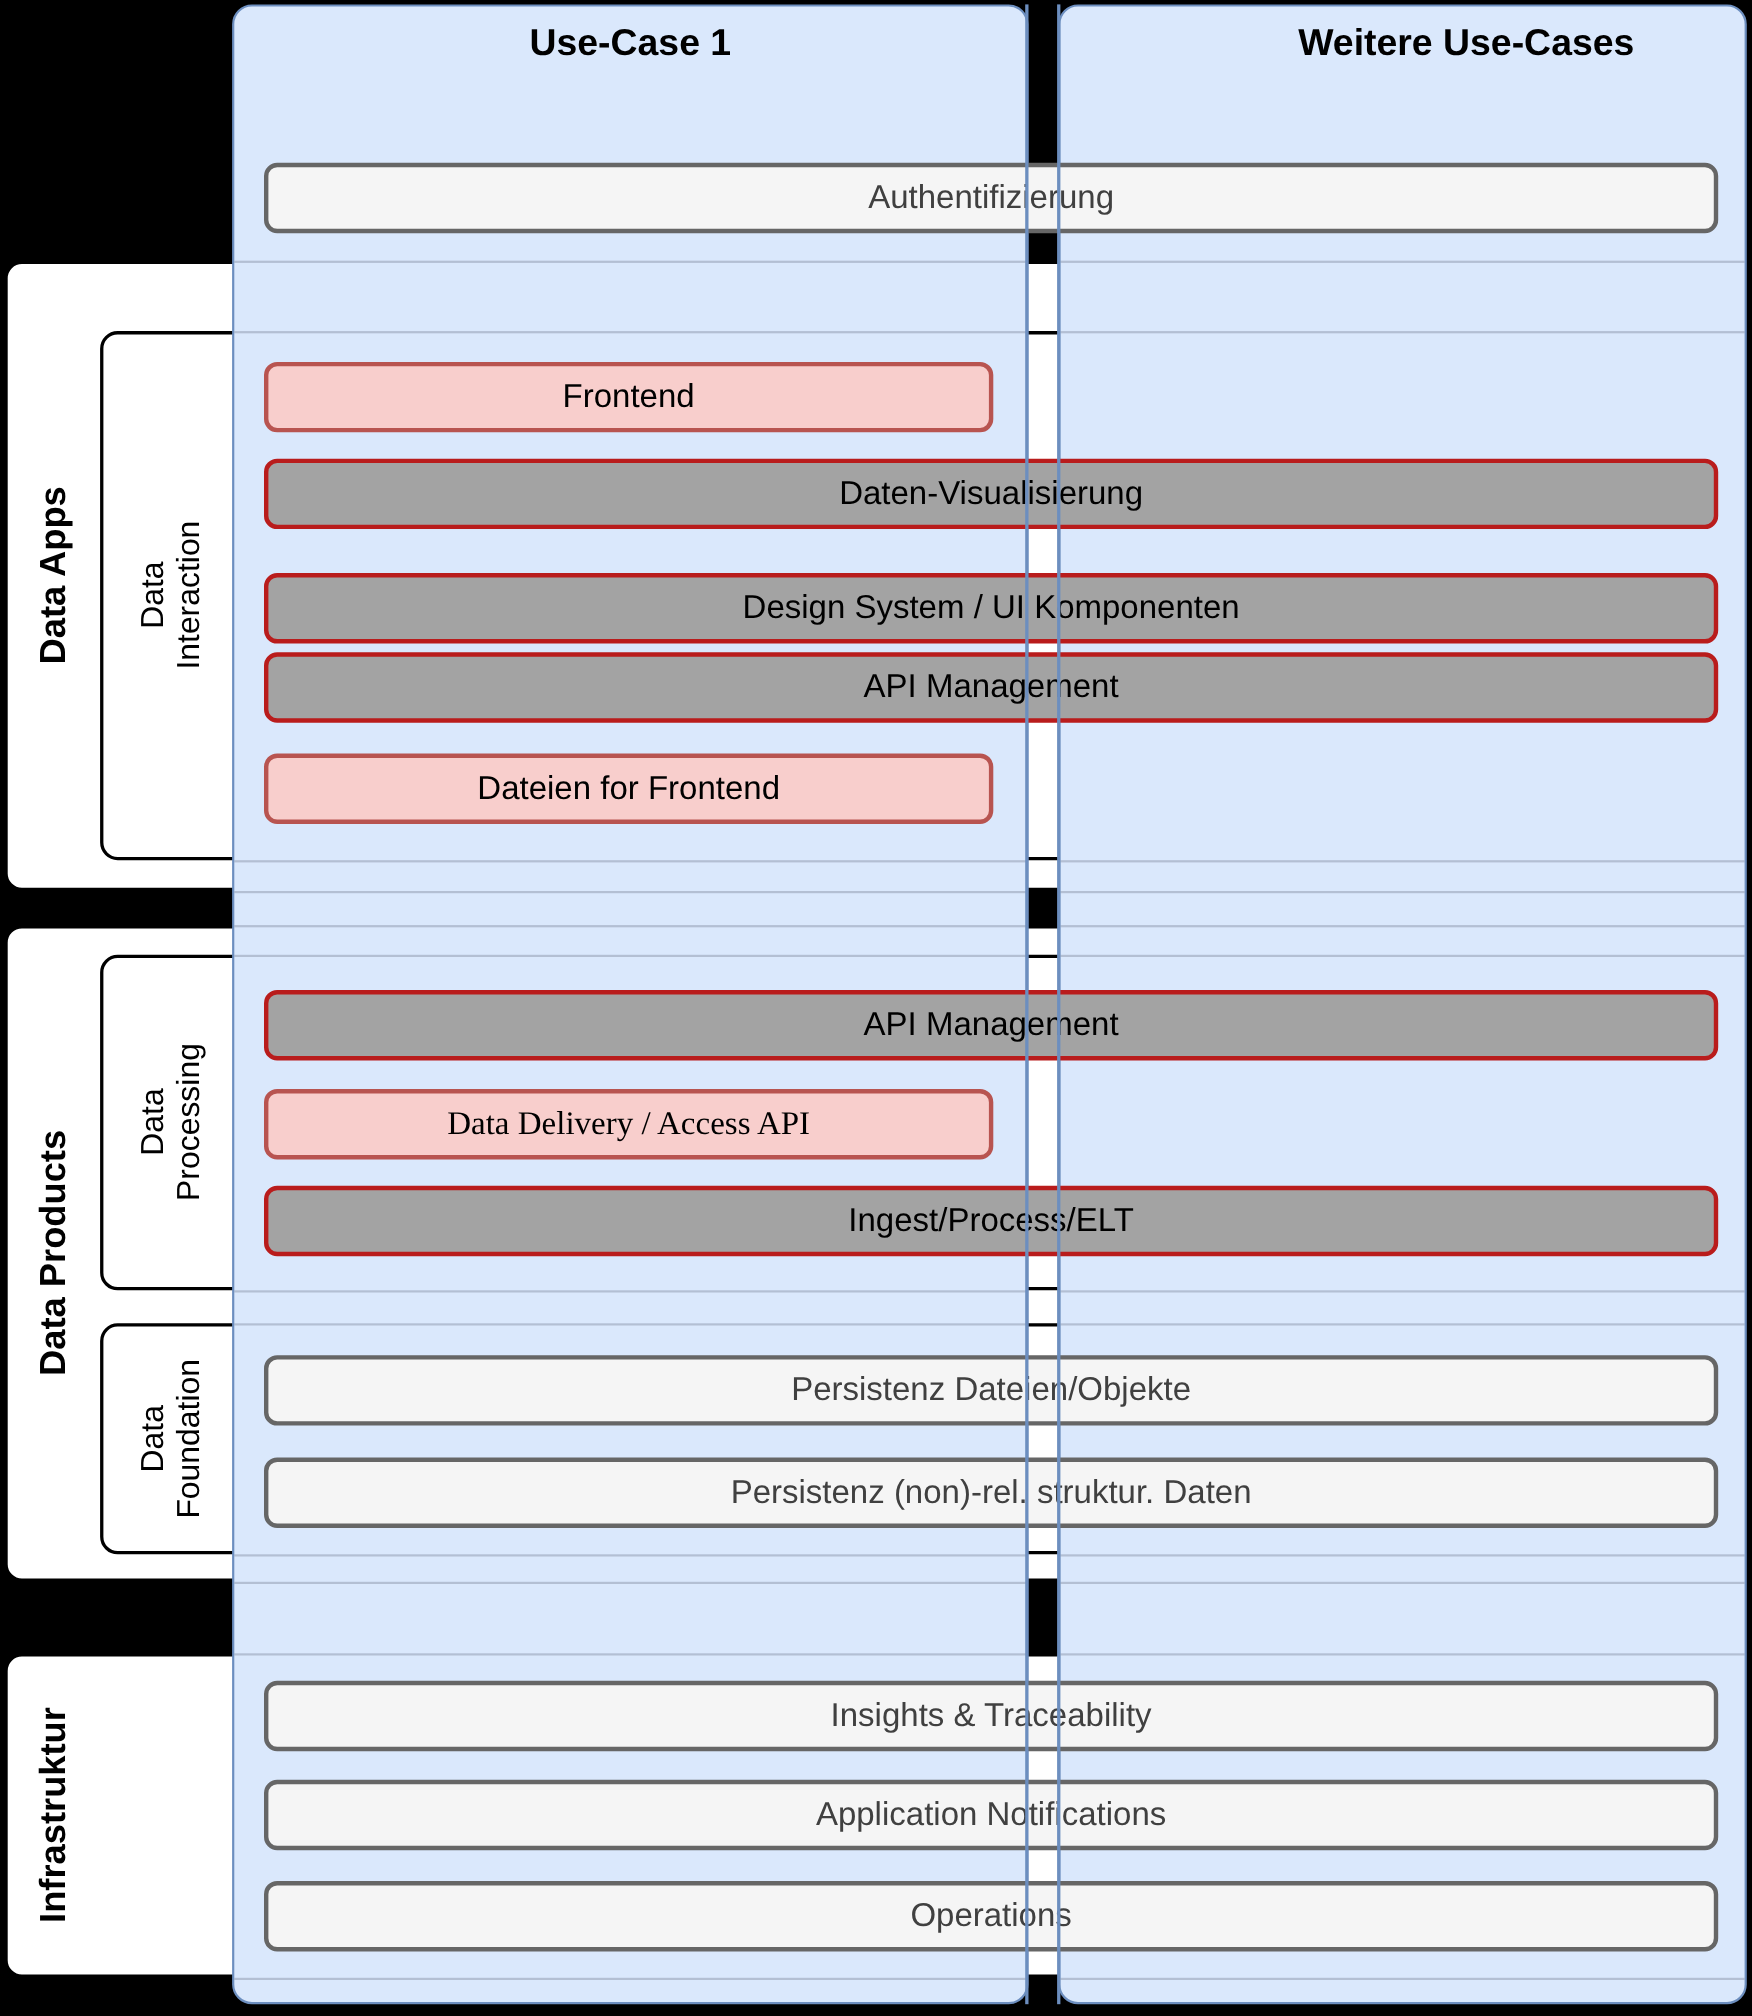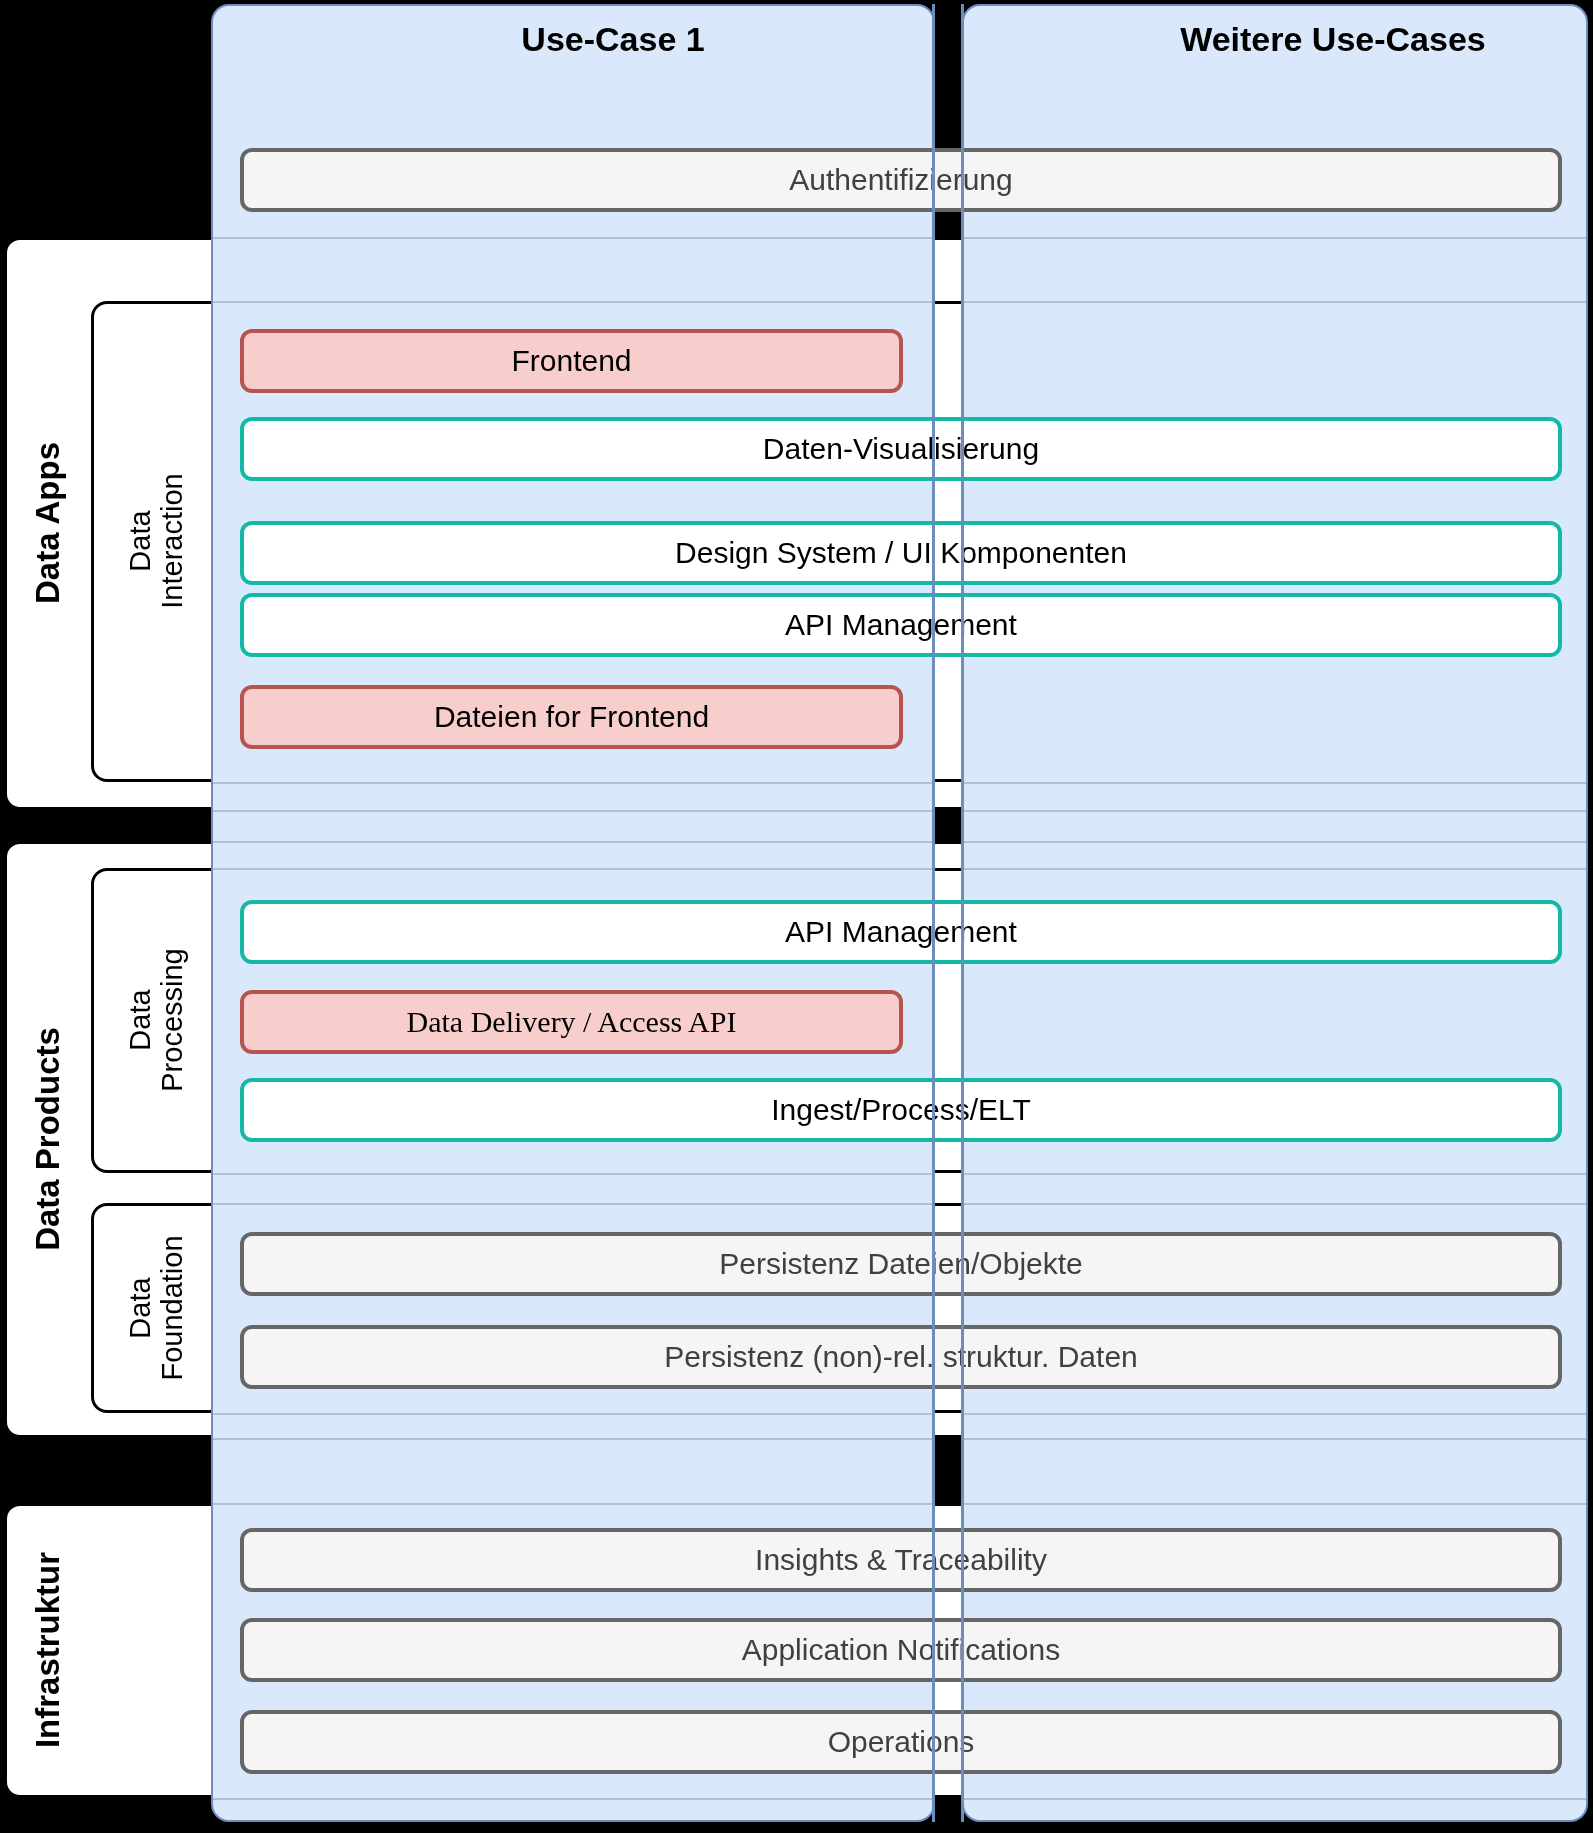--- a/index.html
+++ b/index.html
@@ -64,21 +64,21 @@
     box-sizing:border-box;
     display:flex;
     align-items:center;
     justify-content:center;
     font-size:30px;
     z-index:6;
   }
   .bar.full{width:1322px;}
   .bar.short{width:663px;}
   .bar.gray{background:#F5F5F5;border:4px solid #666666;color:#404040;}
-  .bar.yellow{background:#ffffff;border:4px solid #14b8a6;color:#000000;text-align:right;}
+  .bar.yellow{background:#a3a3a3;border:4px solid #b91c1c;color:#000000;text-align:right;}
   .bar.red{background:#F8CECC;border:4px solid #B85450;color:#000000;}
   
   .vline{
     position:absolute;
     top:4px;height:1818px;
     width:3px;
     background:#6C8EBF;
     z-index:7;
   }
 </style>
@@ -97,21 +97,21 @@
   <div class="group-label bold" style="left:48px;top:523px;">Data Apps</div>
   <div class="group-label sub" style="left:156px;top:541px;">Data Interaction</div>
   <div class="group-label bold" style="left:48px;top:1139px;">Data Products</div>
   <div class="group-label sub" style="left:156px;top:1020px;">Data Processing</div>
   <div class="group-label sub" style="left:156px;top:1308px;">Data Foundation</div>
   <div class="group-label bold" style="left:48px;top:1650px;">Infrastruktur</div>
 
   <div class="panel" style="left:211px;width:724px;"></div>
   <div class="panel" style="left:962px;width:626px;"></div>
 
-  <div class="panel-header" style="left:211px;width:724px;padding-left:40px;">Use-Case 1</div>
+  <div class="panel-header" style="left:211px;width:724px;">Use-Case 1</div>
   <div class="panel-header" style="left:962px;width:742px;">Weitere Use-Cases</div>
 
   <div id="faint-lines">
       <div class="faint-line" style="left: 213px; width: 721px; top: 237px;"></div>
       <div class="faint-line" style="left: 964px; width: 622px; top: 237px;"></div>
       <div class="faint-line" style="left: 213px; width: 721px; top: 301px;"></div>
       <div class="faint-line" style="left: 964px; width: 622px; top: 301px;"></div>
       <div class="faint-line" style="left: 213px; width: 721px; top: 782px;"></div>
       <div class="faint-line" style="left: 964px; width: 622px; top: 782px;"></div>
       <div class="faint-line" style="left: 213px; width: 721px; top: 810px;"></div>

